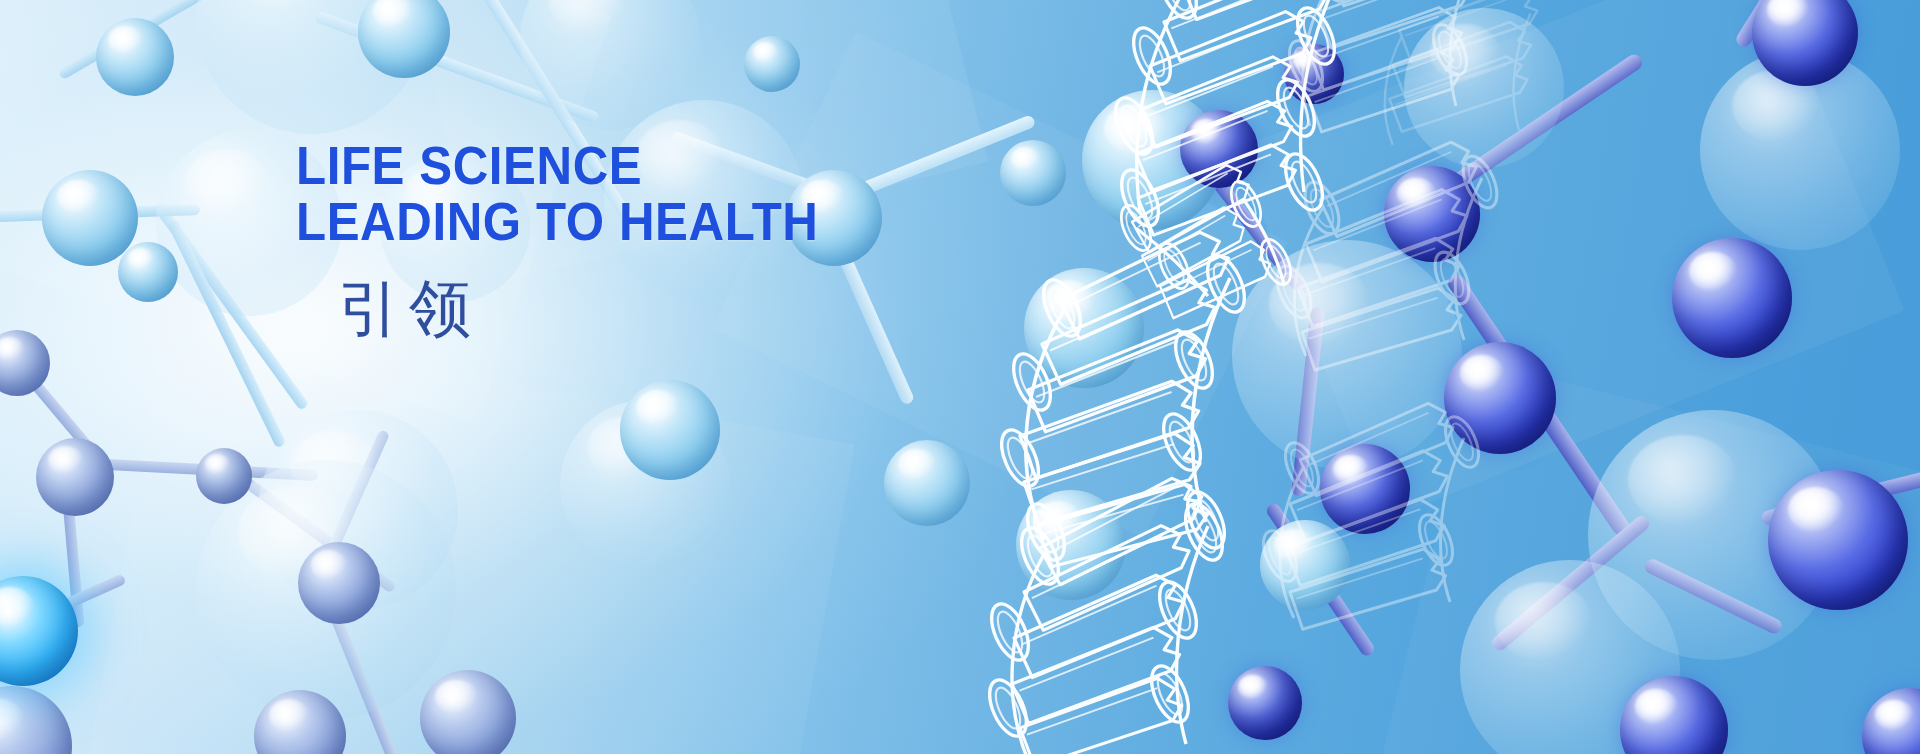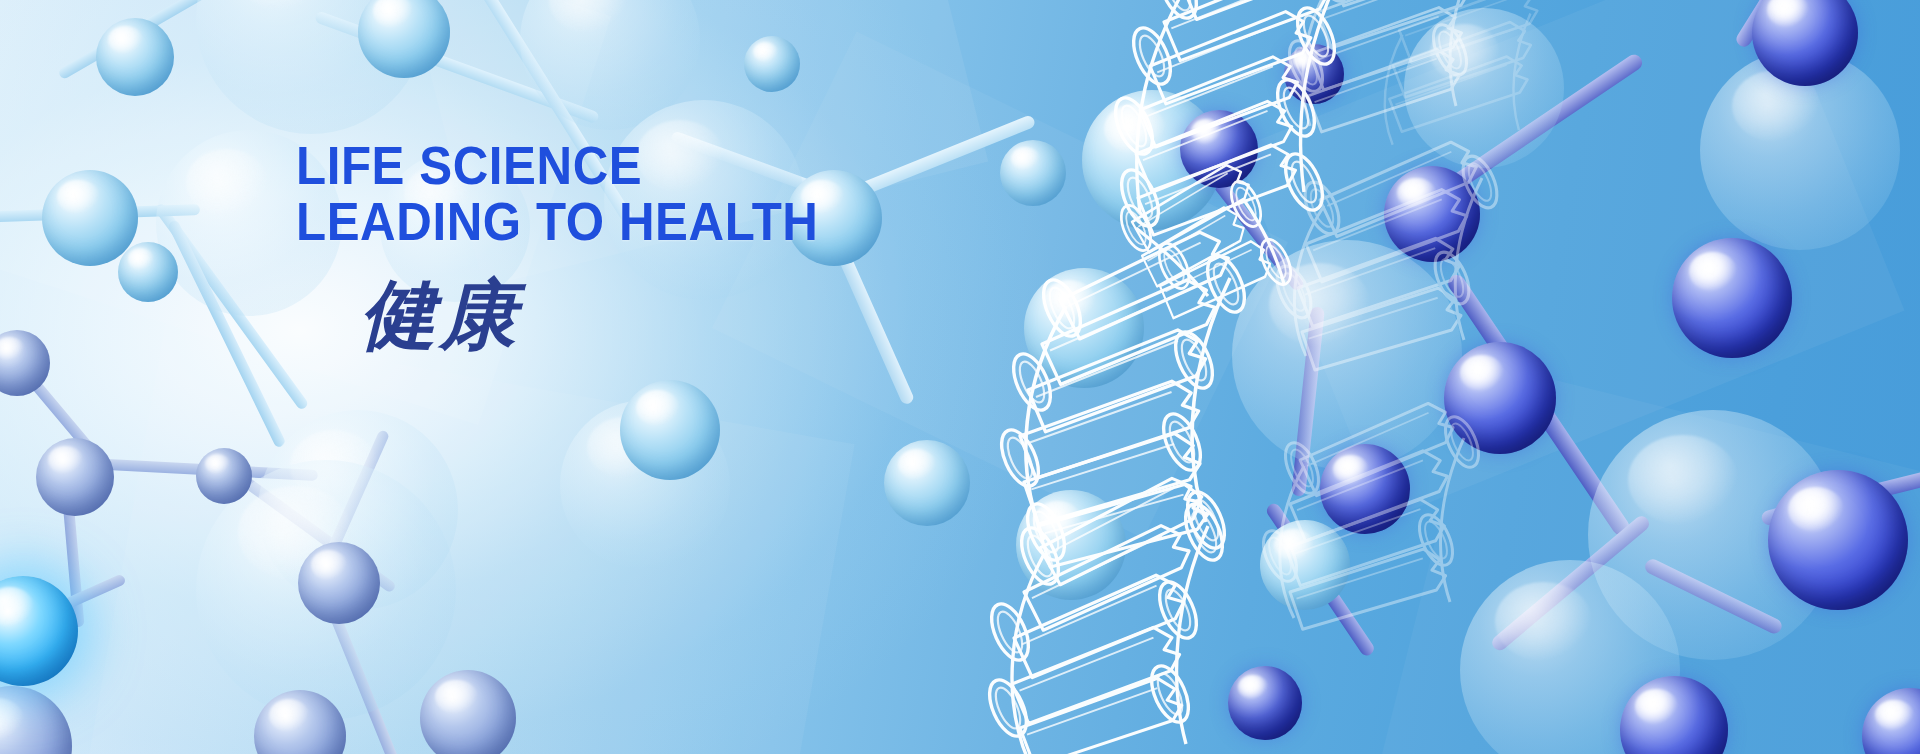--- a/index.html
+++ b/index.html
@@ -568,17 +568,17 @@
       </g>
     </svg>
   </div>
 
   <div class="copy">
     <div class="en-line">LIFE SCIENCE</div>
     <div class="en-line">LEADING TO HEALTH</div>
 
     <div class="cn-wrap">
       <span class="gap"></span>
-      <span class="cn-brush">健康</span>
+      <span class="cn-regular">引领</span>
     </div>
   </div>
 
 </div>
 
 </body></html>

